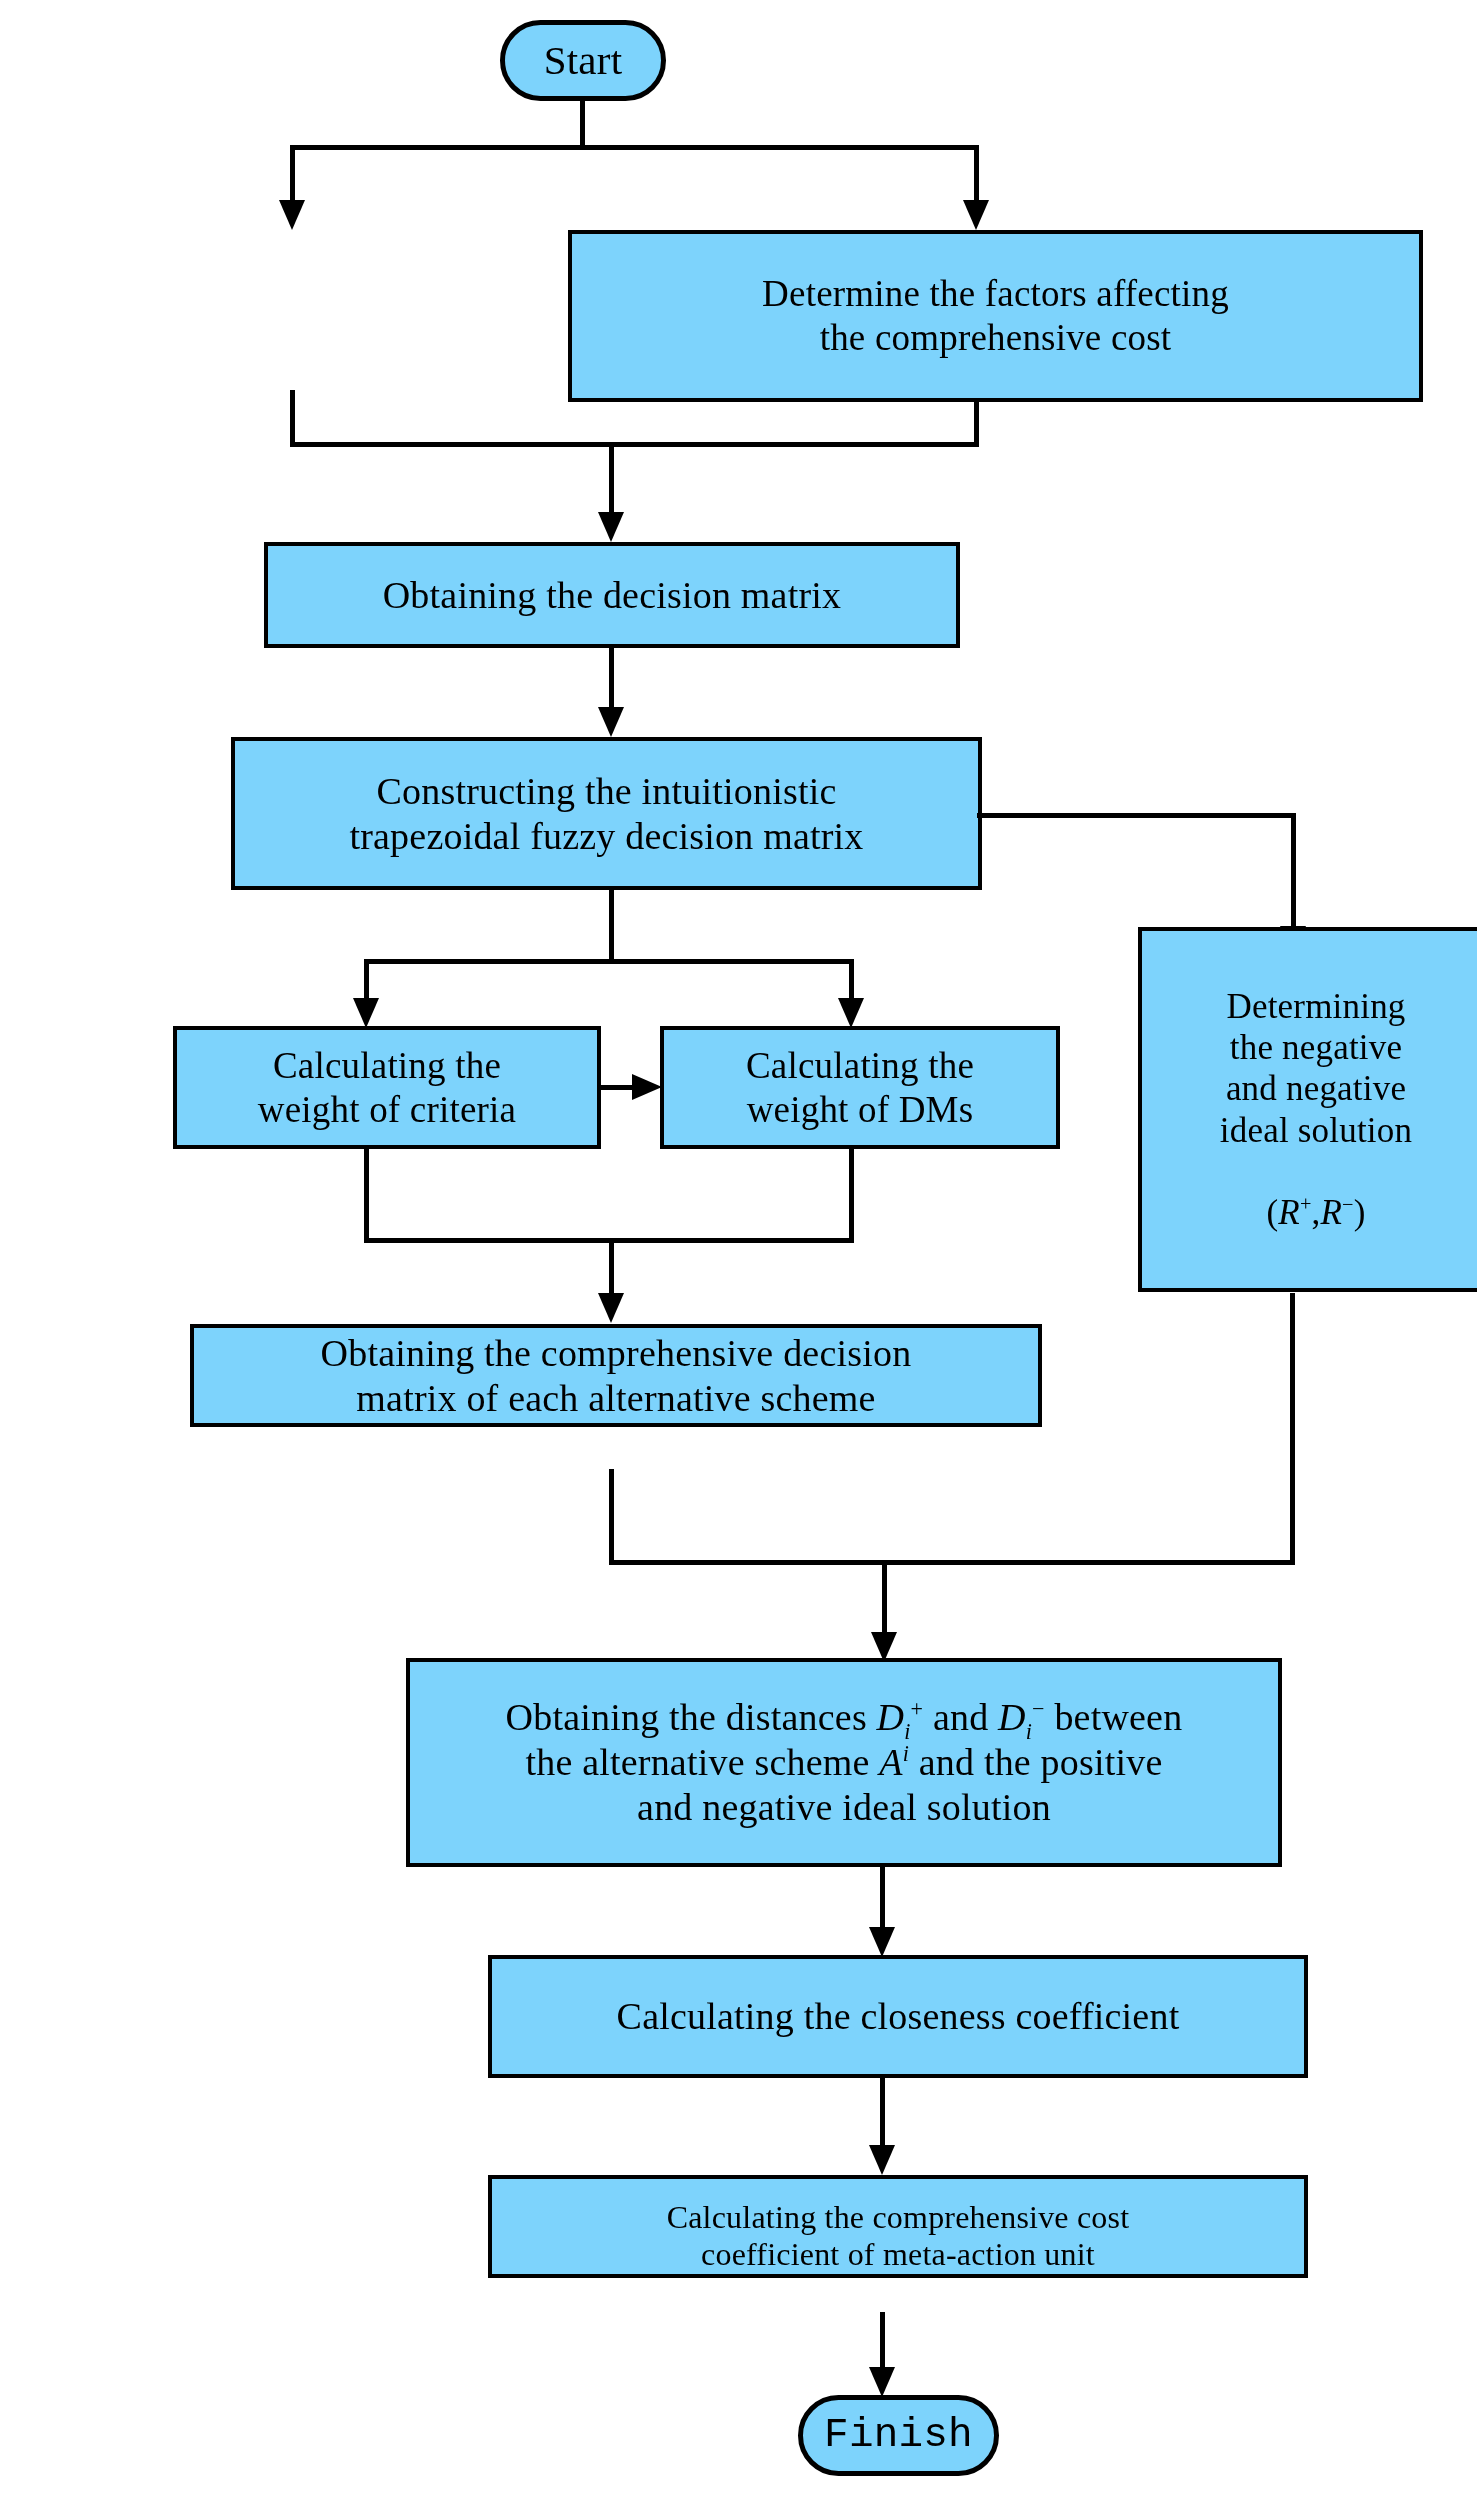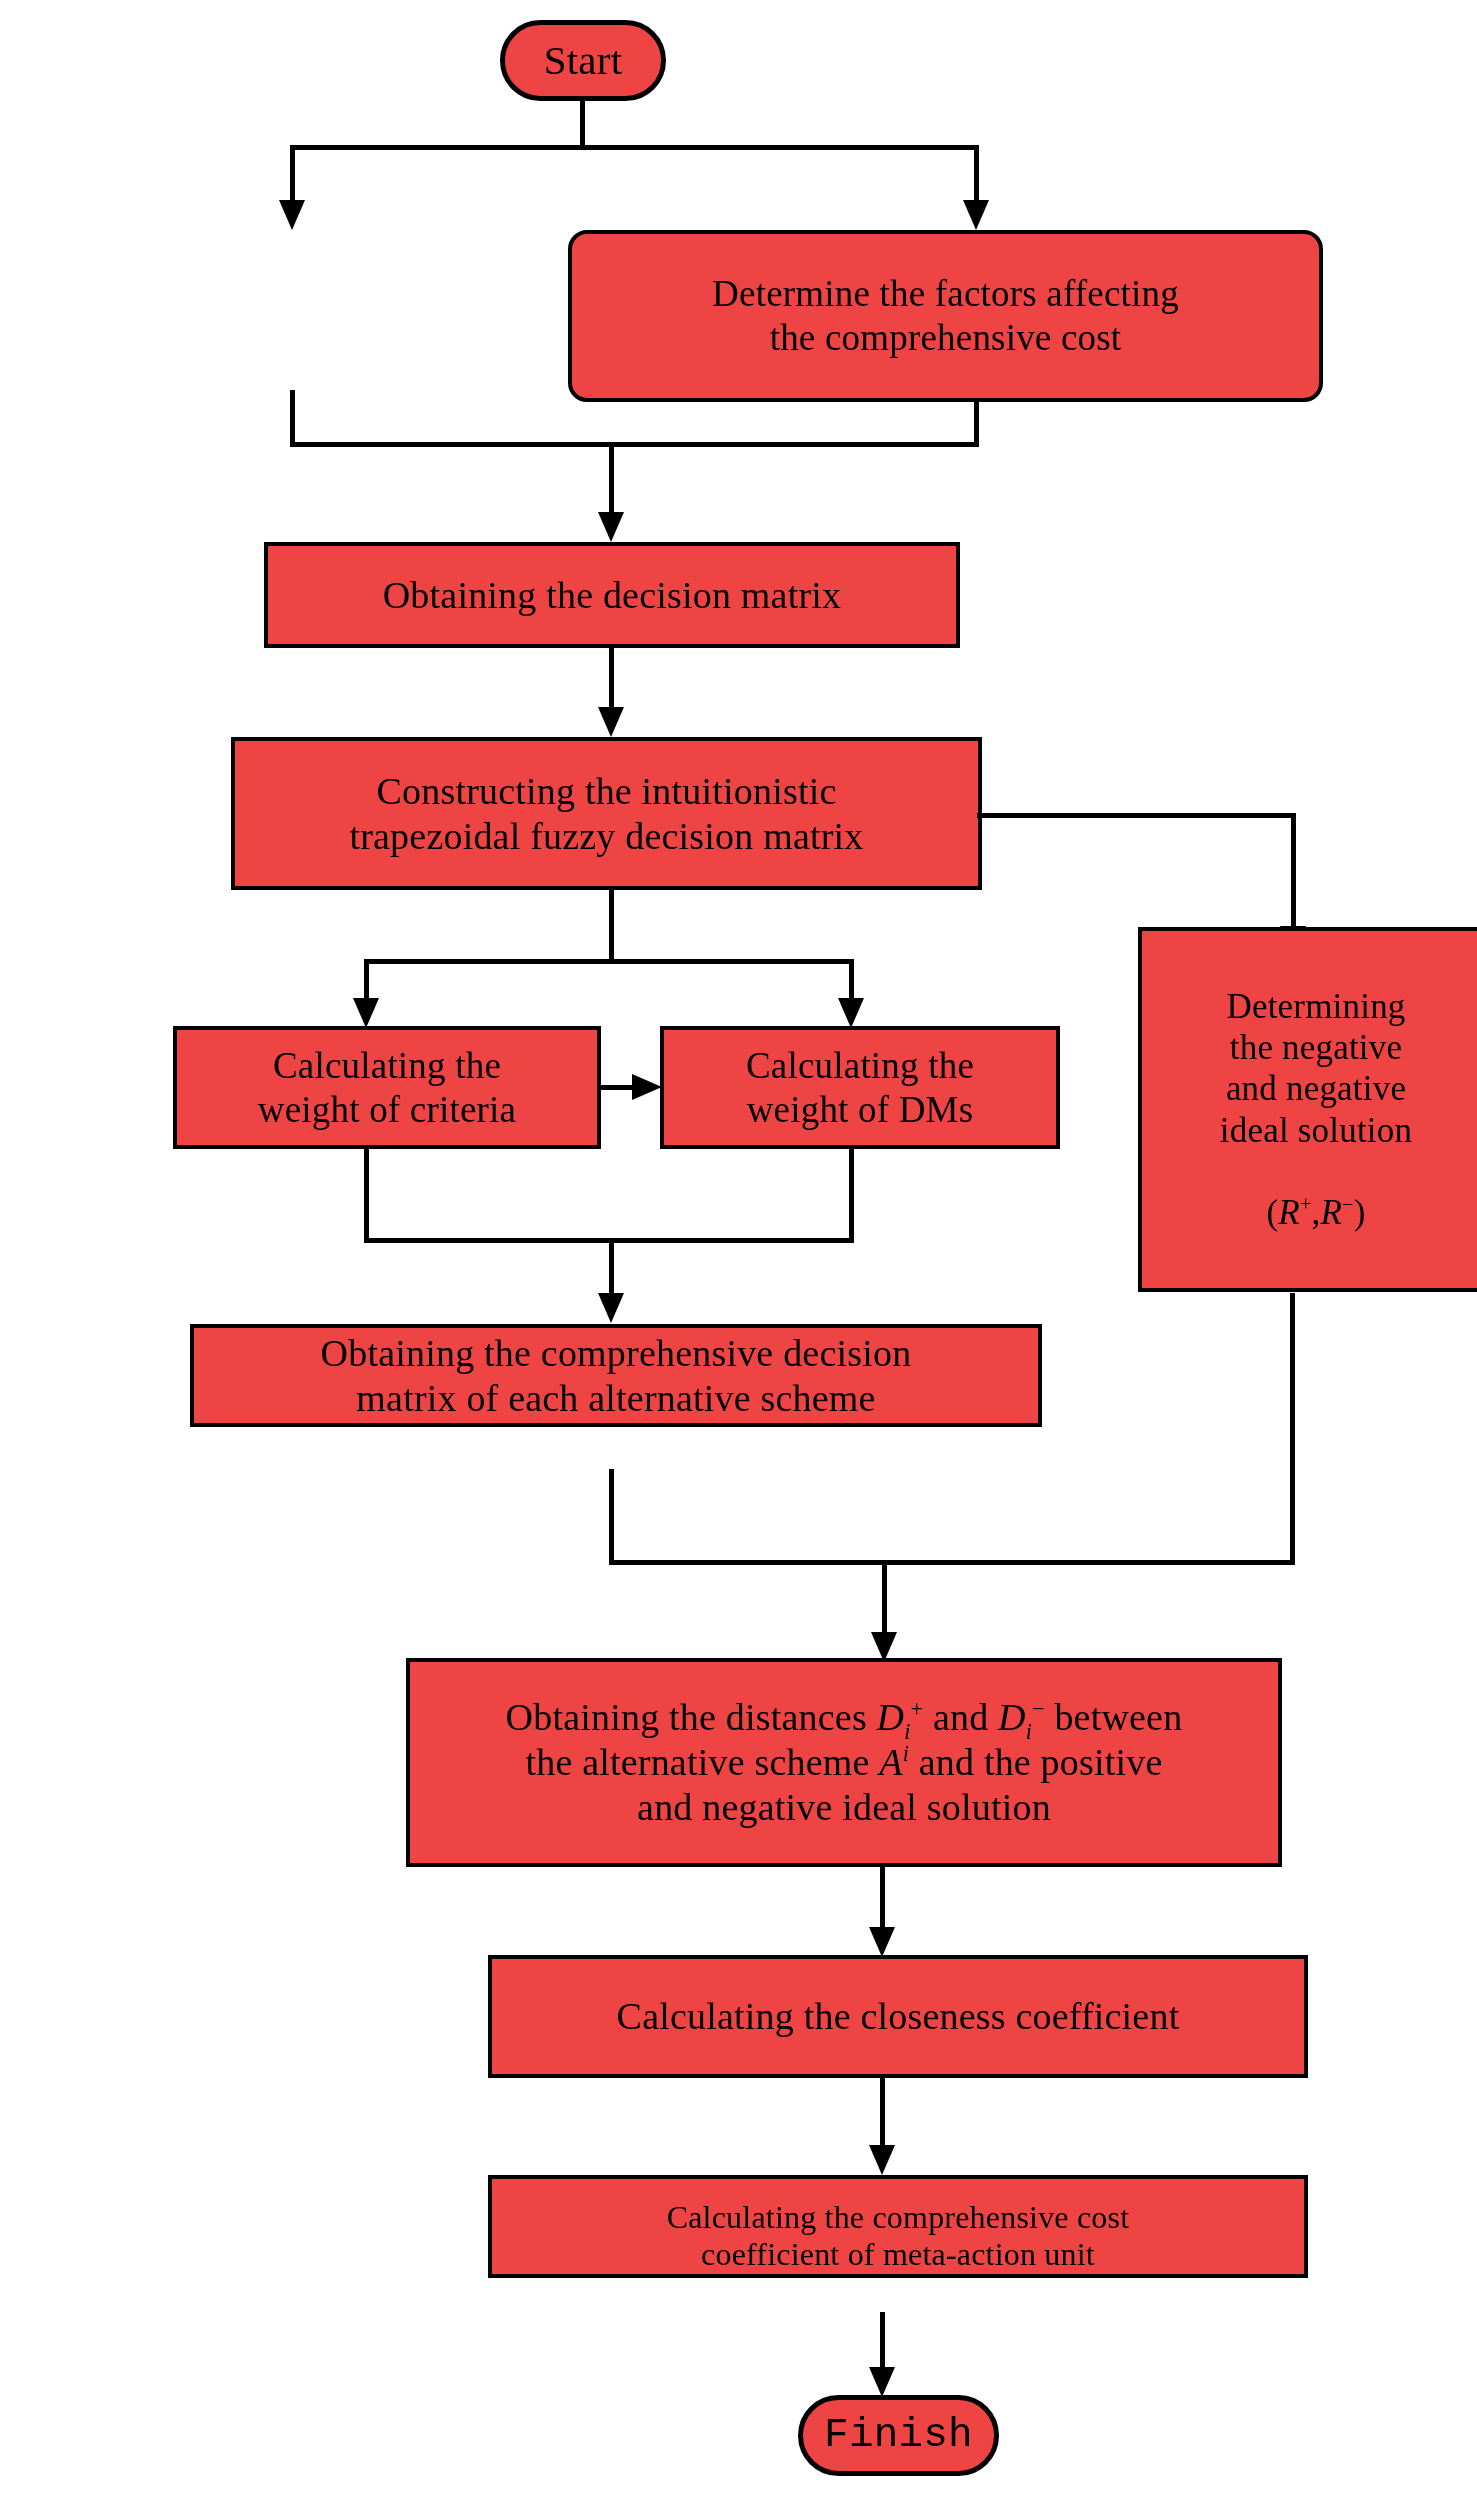--- a/index.html
+++ b/index.html
@@ -12,21 +12,21 @@
     position:relative;
     width:1477px;
     height:2500px;
     background:#ffffff;
     overflow:hidden;
   }
   
   .node{
     position:absolute;
     box-sizing:border-box;
-    background:#ef4444;
+    background:#7dd3fc;
     border:4.7px solid #000;
     display:flex;
     align-items:center;
     justify-content:center;
     text-align:center;
     line-height:1.18;
     letter-spacing:0.2px;
   }
   .node .txt{
     display:block;
@@ -74,21 +74,21 @@
   </div>
 
   <div class="ln vl" style="left:580px; top:100px; height:48px;"></div>
   <div class="ln hl" style="left:290px; top:145px; width:689px;"></div>
   <div class="ln vl" style="left:290px; top:145px; height:56px;"></div>
   <div class="arrow" style="left:279px; top:200px;"></div>
   <div class="ln vl" style="left:974px; top:145px; height:56px;"></div>
   <div class="arrow" style="left:963px; top:200px;"></div>
 
 
-  <div class="node" style="left:568px; top:230px; width:755px; height:172px; font-size:37px;border-radius:19px;">
+  <div class="node" style="left:568px; top:230px; width:855px; height:172px; font-size:37px;">
     <span class="txt">Determine the factors affecting
 the comprehensive cost</span>
   </div>
 
   <div class="ln vl" style="left:290px; top:390px; height:56px;"></div>
   <div class="ln vl" style="left:974px; top:402px; height:44px;"></div>
   <div class="ln hl" style="left:290px; top:442px; width:689px;"></div>
   <div class="ln vl" style="left:609px; top:442px; height:72px;"></div>
   <div class="arrow" style="left:598px; top:512px;"></div>
 

